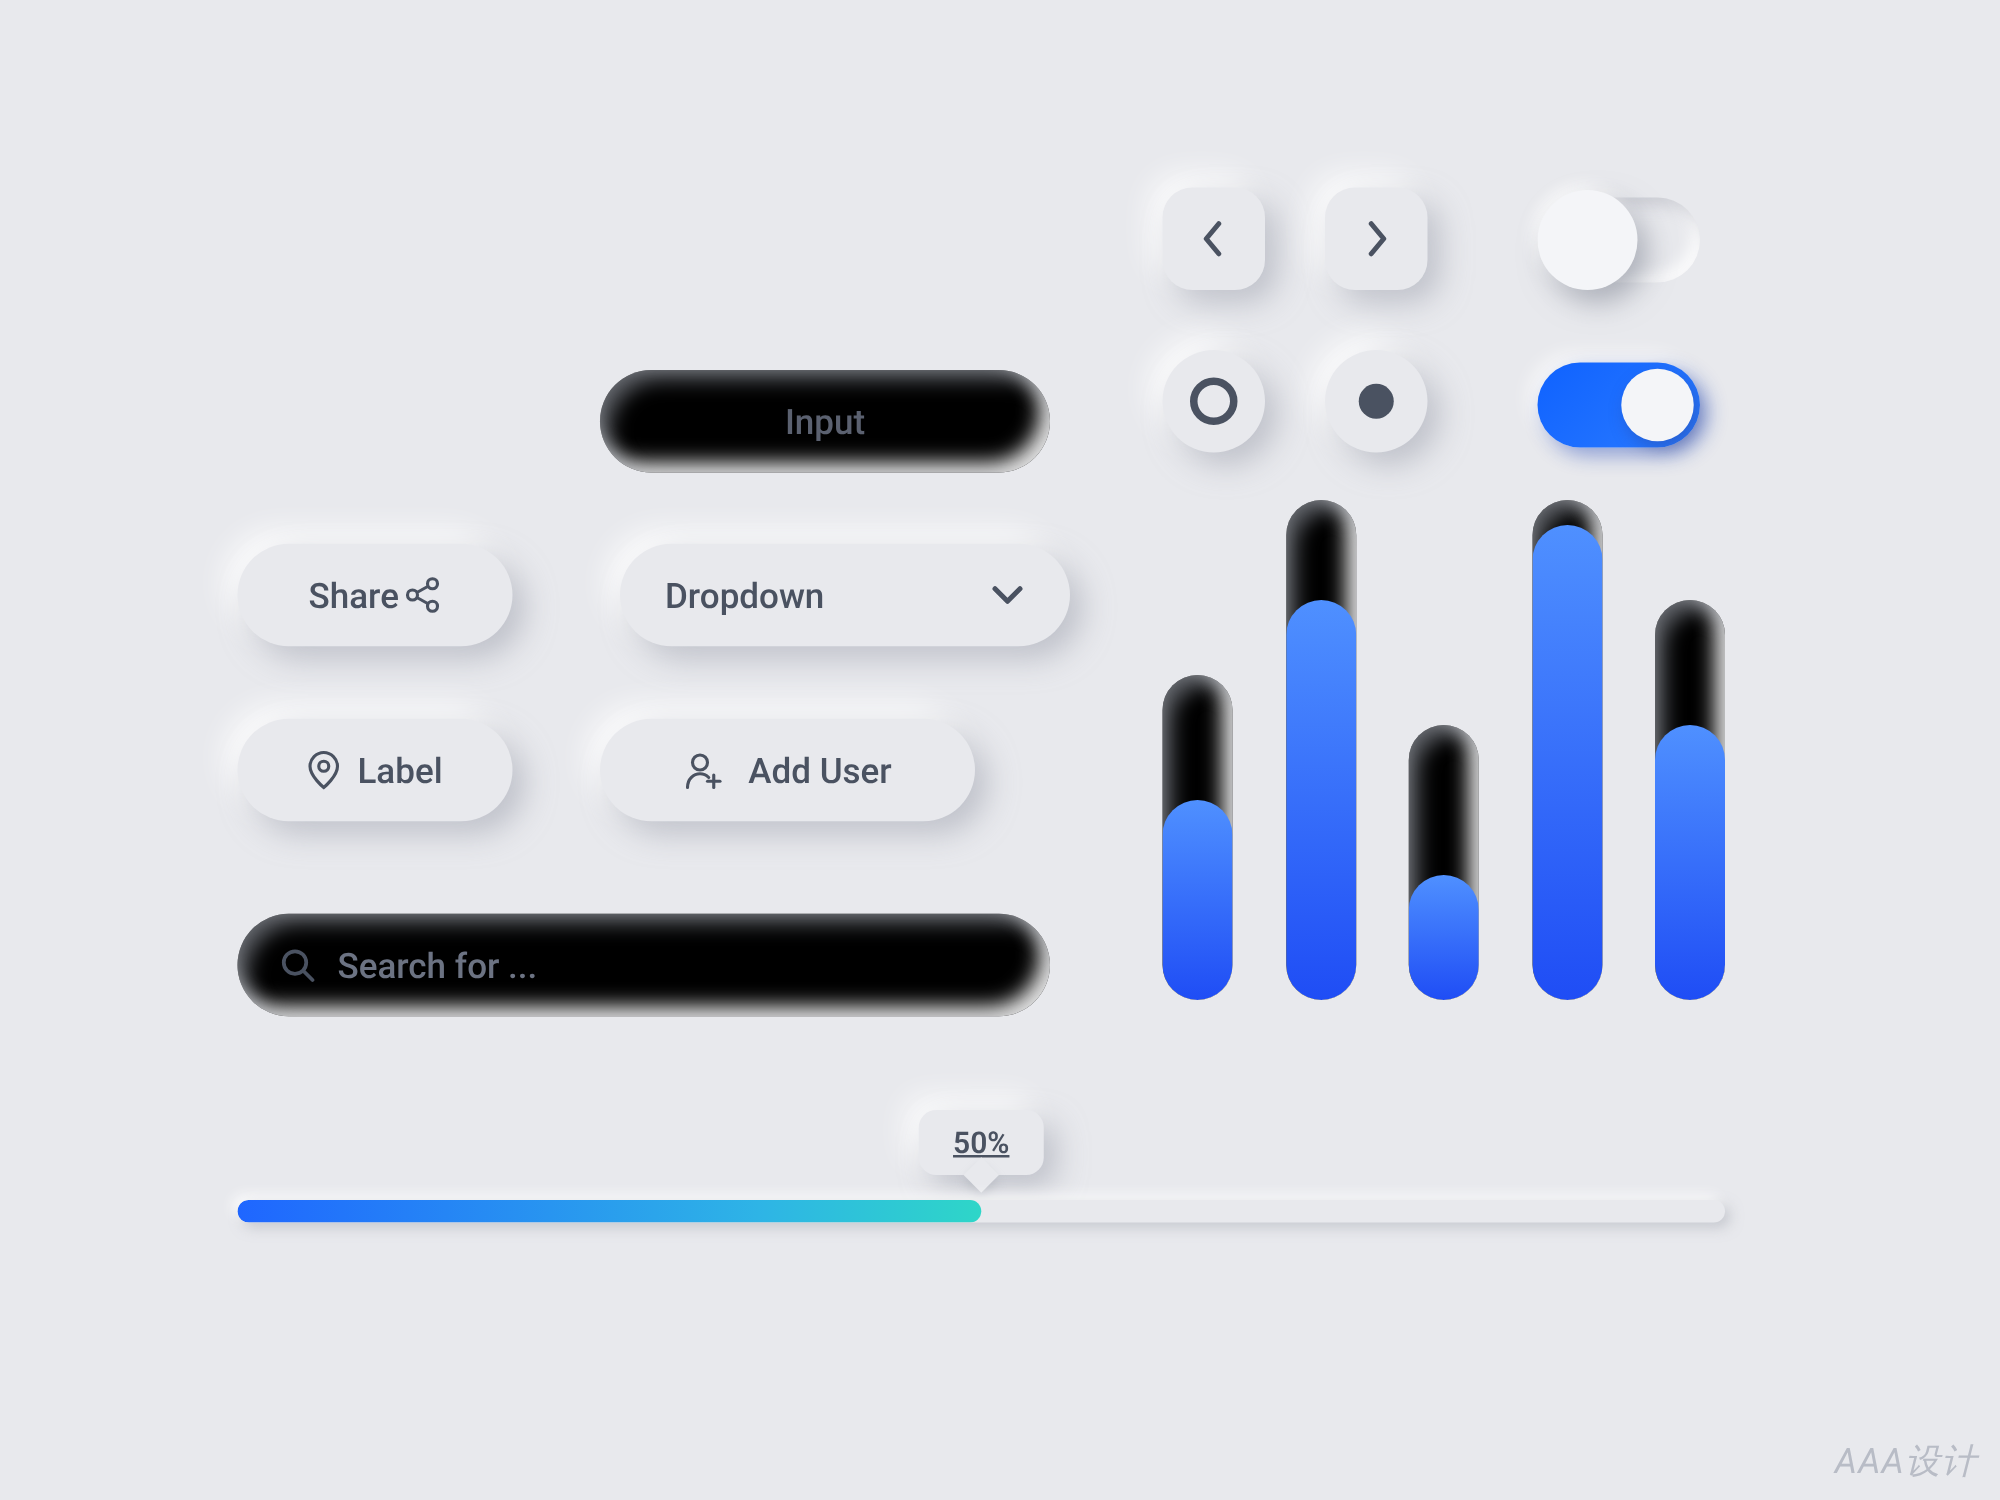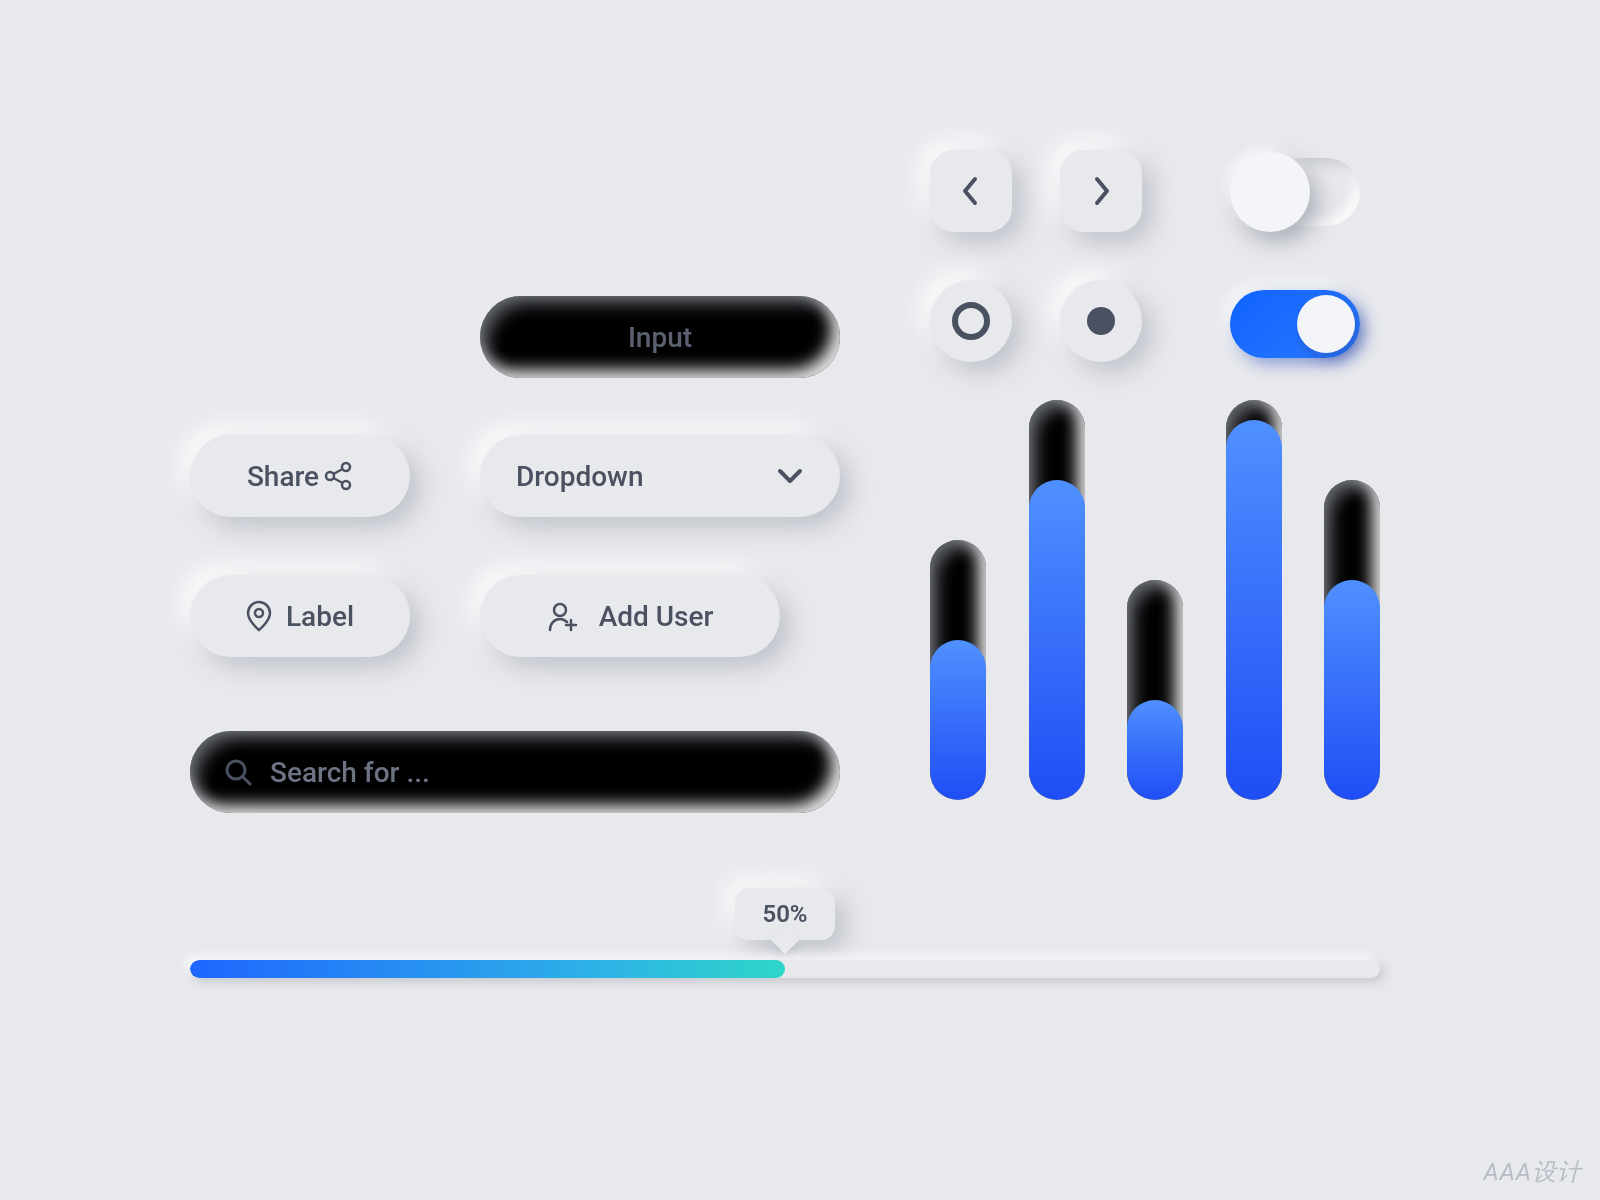--- a/index.html
+++ b/index.html
@@ -104,21 +104,21 @@
     .radio-dot {
       width: 28px; height: 28px; border-radius: 50%;
       background: #4a5261;
     }
     .share-btn {
       position: absolute; left: 190px; top: 435px;
       width: 220px; height: 82px;
       gap: 4px;
     }
     .dropdown {
-      position: absolute; left: 480px; top: 435px;
+      position: absolute; left: 496px; top: 435px;
       width: 360px; height: 82px;
       gap: 46px;
       padding: 0 36px;
       justify-content: space-between;
     }
     .label-btn {
       position: absolute; left: 190px; top: 575px;
       width: 220px; height: 82px;
       gap: 14px;
     }
@@ -179,21 +179,21 @@
       overflow: hidden;
     }
     .progress-fill {
       position: absolute; left: 0; top: 0; bottom: 0;
       width: 50%;
       border-radius: 999px;
       background: linear-gradient(90deg, #1f66ff 0%, #2eb4e6 70%, #2ed6c8 100%);
     }
     .watermark {
       position: absolute; right: 18px; bottom: 12px;
-      font-size: 24px; color: #b8bcc6; font-style: italic;
+      font-size: 28px; color: #b8bcc6; font-style: italic;
       letter-spacing: 1px;
     }
     svg { display: block; }
   </style>
 </head>
 <body>
 
 <div class="canvas">
 
 
@@ -301,21 +301,21 @@
       </div>
       <div class="bar-track neu-inset" style="height: 400px;">
         <div class="bar-fill" style="height: 380px;"></div>
       </div>
       <div class="bar-track neu-inset" style="height: 320px;">
         <div class="bar-fill" style="height: 220px;"></div>
       </div>
     </div>
 
   <div class="progress-wrap">
-    <div class="tooltip neu-raised" style="left: calc(50% - 50px);">
+    <div class="tooltip neu-raised" style="left: calc(50% - 50px); text-decoration: underline;">
       <span>50%</span>
     </div>
     <div class="progress-track">
       <div class="progress-fill" style="width: 50%;"></div>
     </div>
   </div>
 
   <div class="watermark">AAA设计</div>
 </div>
 

